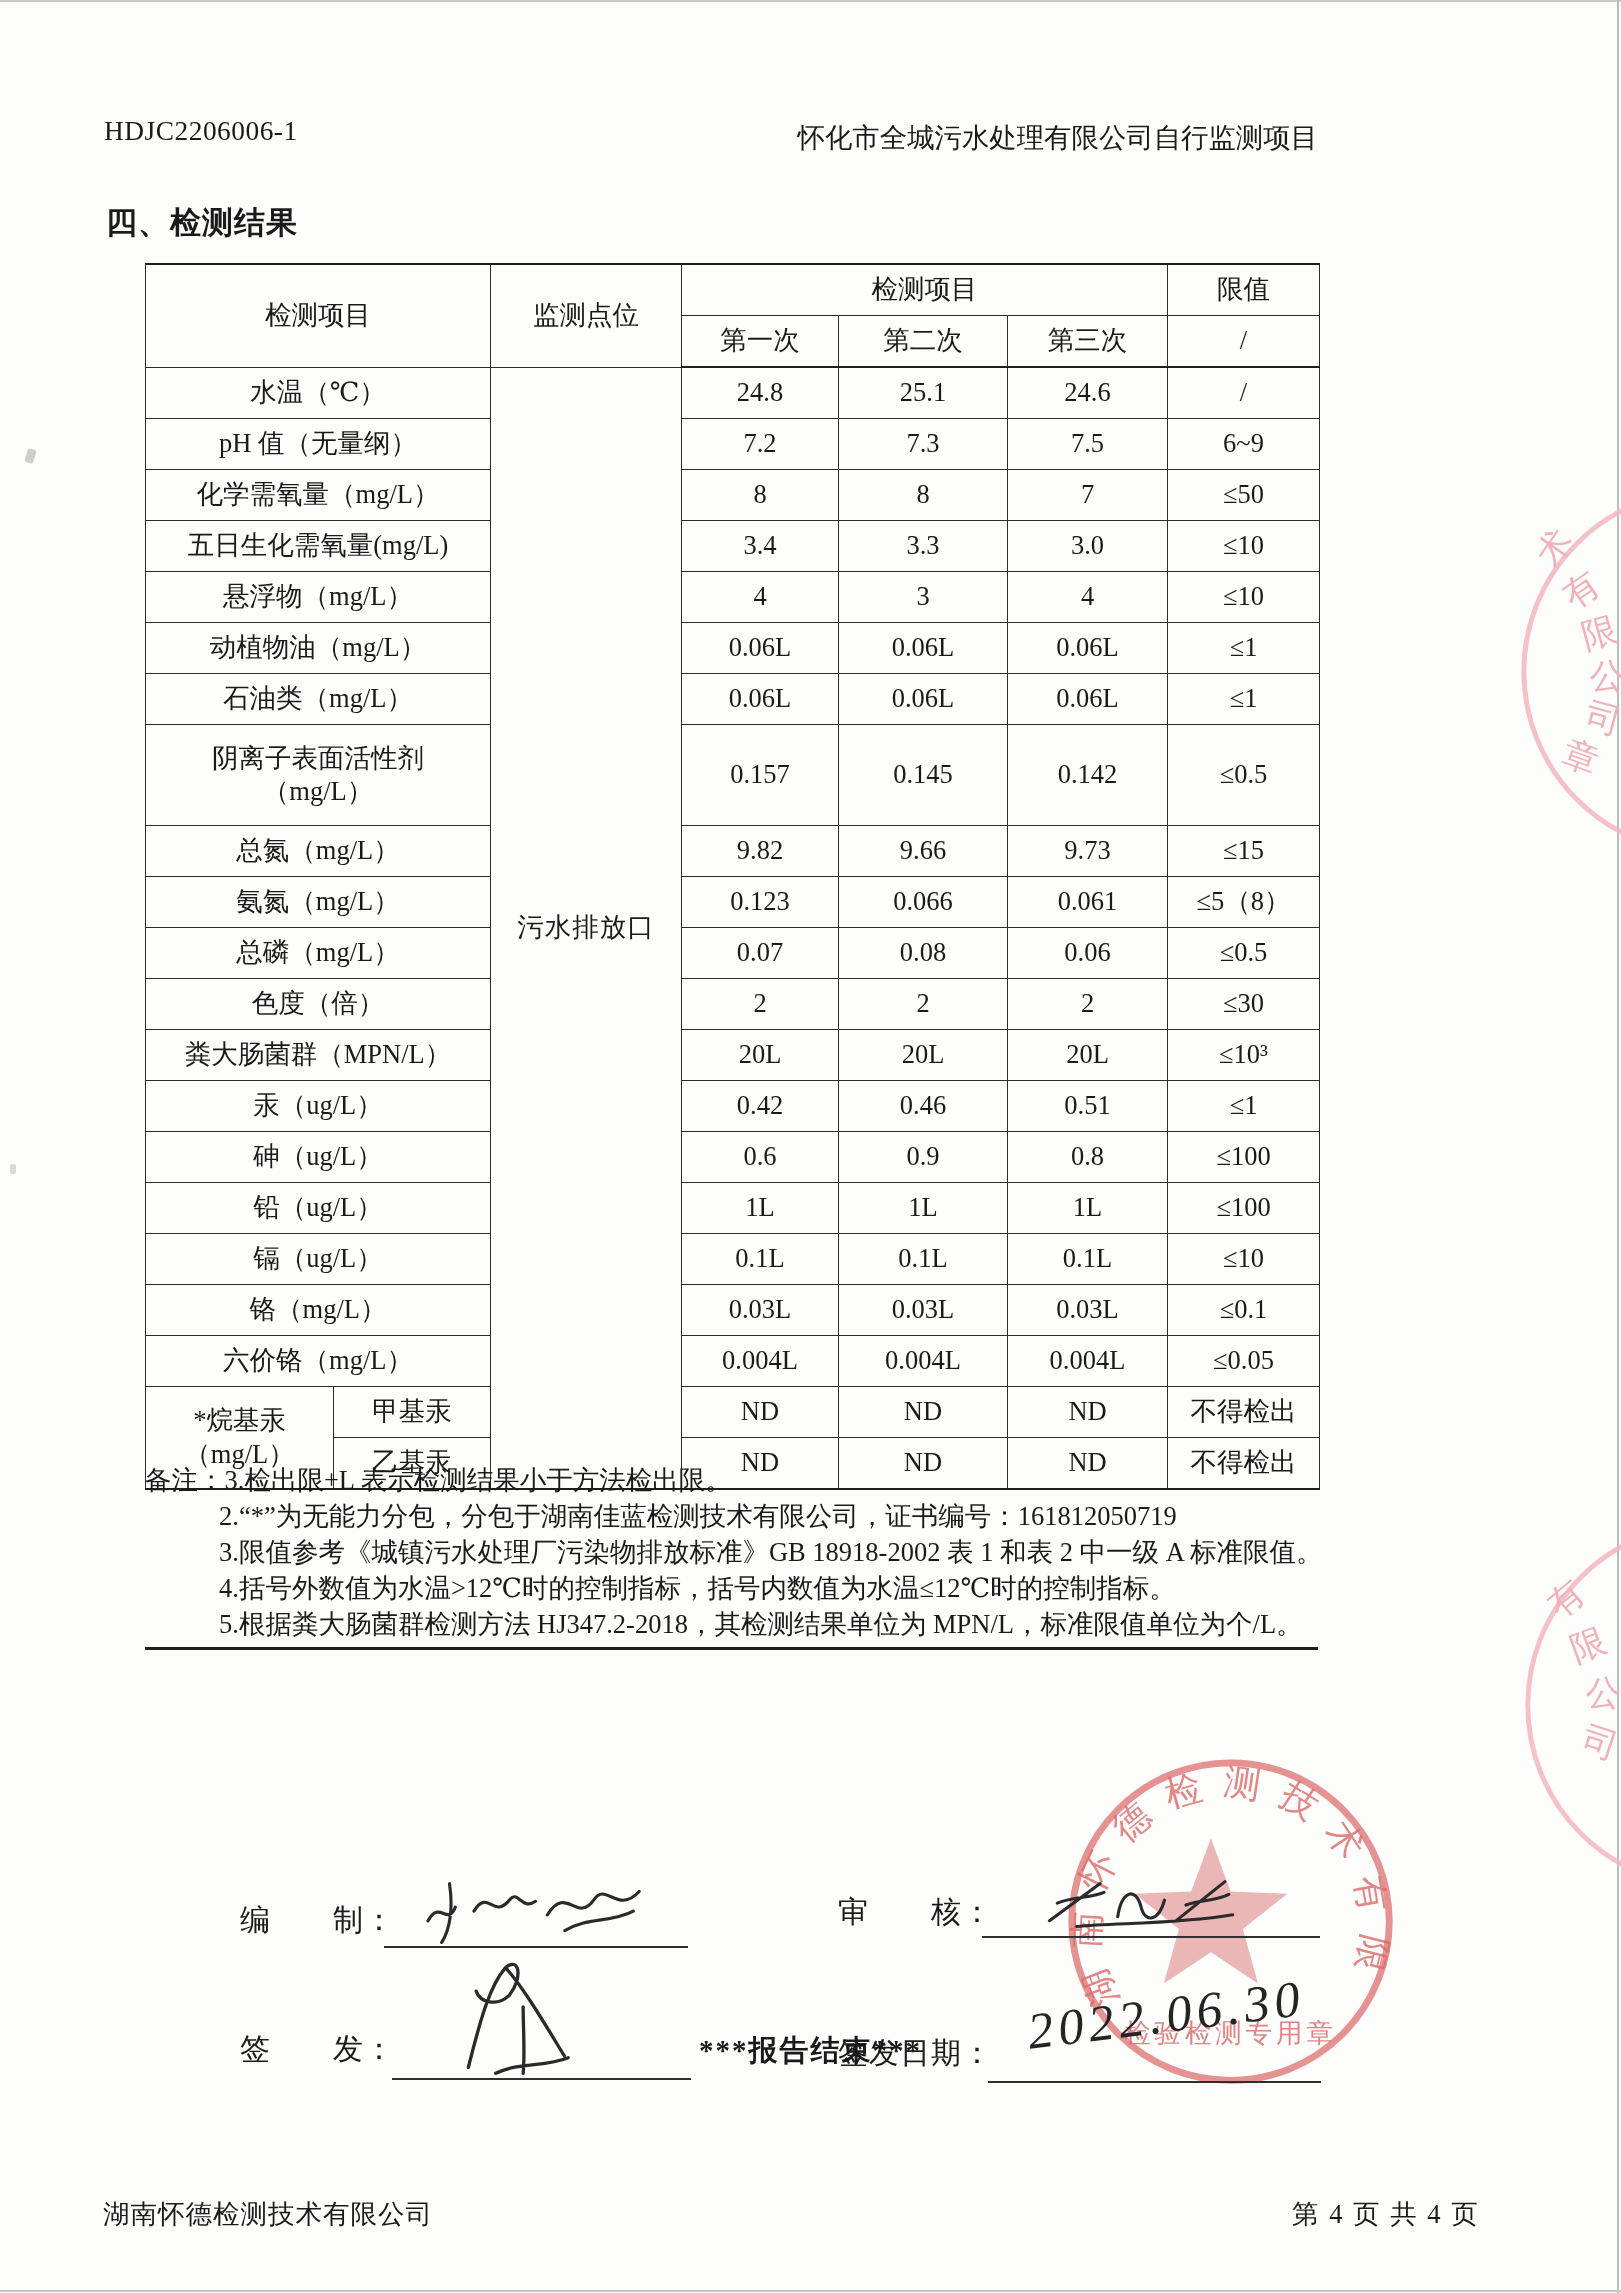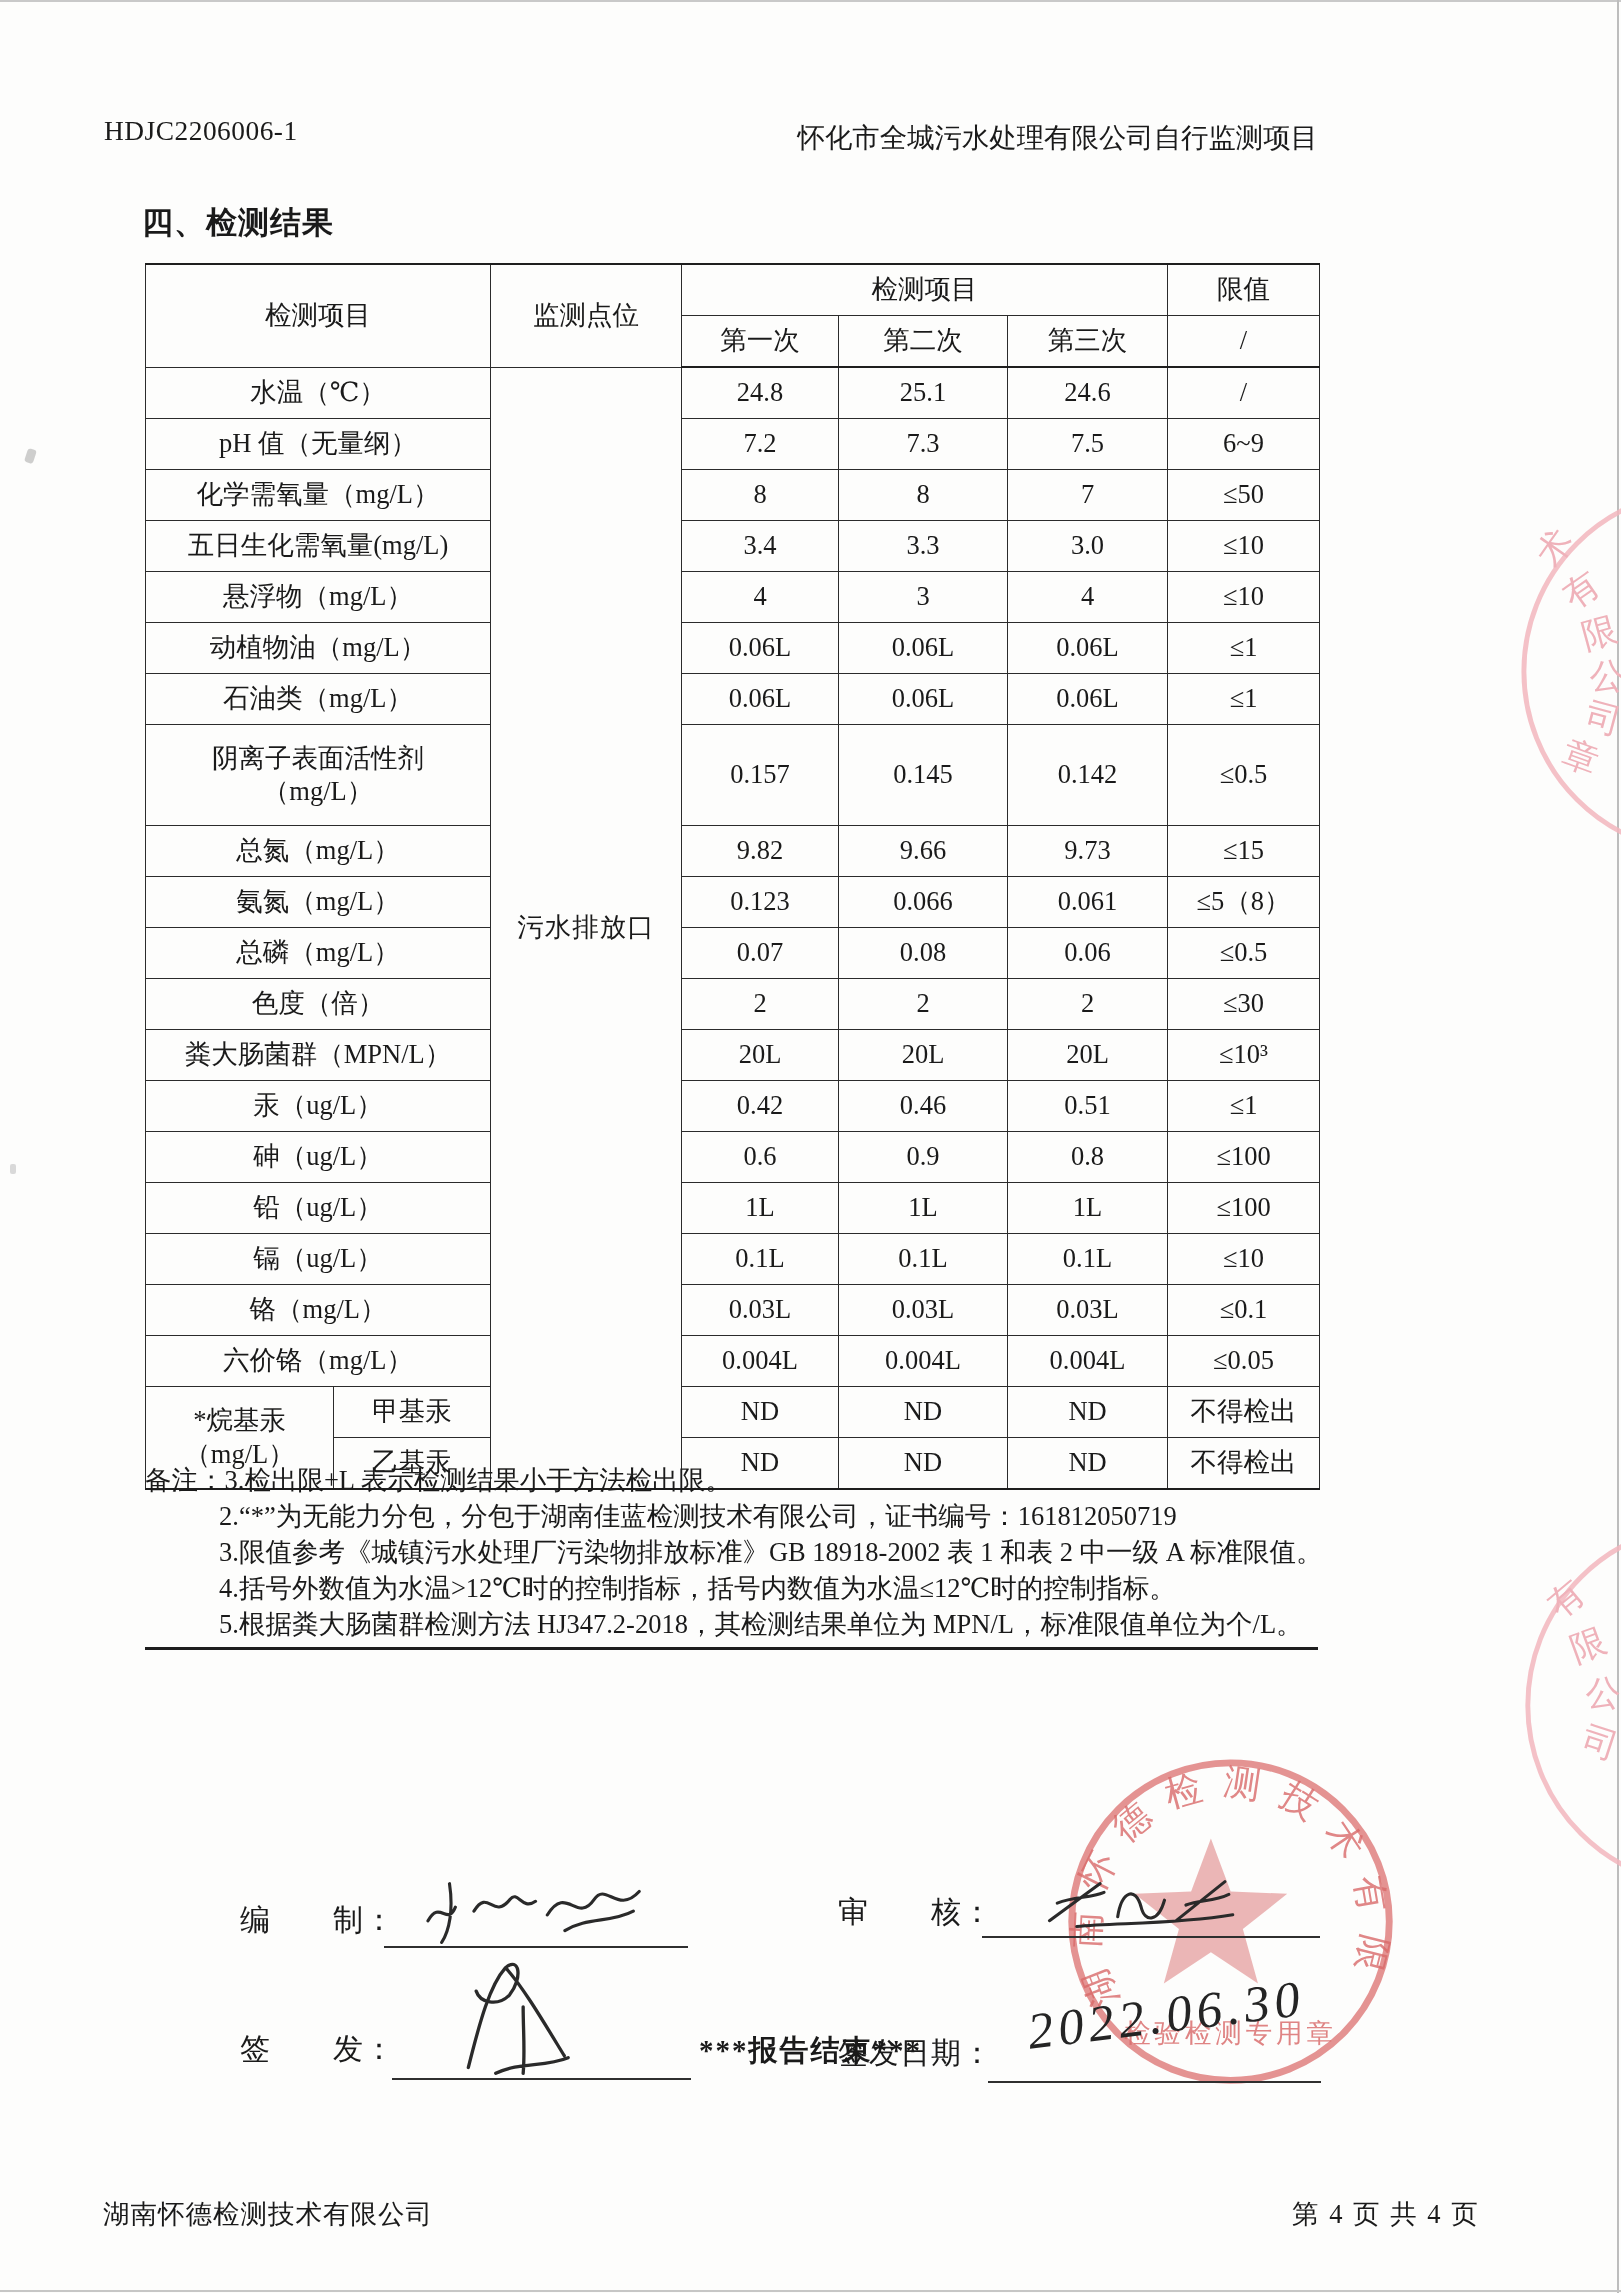--- a/index.html
+++ b/index.html
@@ -13,21 +13,21 @@
   }
   
   .edge-top{position:absolute;left:0;top:0;width:100%;height:2px;background:#c9c9c9;}
   .edge-right{position:absolute;right:2px;top:0;width:2px;height:100%;background:#bdbdbd;}
   .edge-bottom{position:absolute;left:0;bottom:2px;width:100%;height:2px;background:#c6c6c6;}
   .mark-a{position:absolute;left:25.5px;top:449px;width:8.8px;height:13.7px;background:#b9b9b9;border-radius:2.9px;transform:rotate(18deg);opacity:.7;}
   .mark-b{position:absolute;left:9.8px;top:1164px;width:5.9px;height:9.8px;background:#c2c2c2;border-radius:2px;opacity:.6;}
 
   .header-left{position:absolute;left:104px;top:116px;font-size:27.4px;letter-spacing:0.5px;}
   .header-right{position:absolute;right:303px;top:120px;font-size:27.4px;}
-  .section-title{position:absolute;left:106px;top:202px;font-size:31px;font-weight:bold;letter-spacing:1px;margin-left:36px;}
+  .section-title{position:absolute;left:106px;top:202px;font-size:31px;font-weight:bold;letter-spacing:1px;}
 
   table.report{
     position:absolute;left:145px;top:263px;width:1173px;
     border-collapse:collapse;table-layout:fixed;
     border-top:2.9px solid #1e1e1e;border-bottom:2.9px solid #1e1e1e;border-radius:26px;
   }
   table.report td{
     border:1.6px solid #2b2b2b;
     text-align:center;vertical-align:middle;
     font-size:26.5px;height:50px;padding:0 3.9px;

